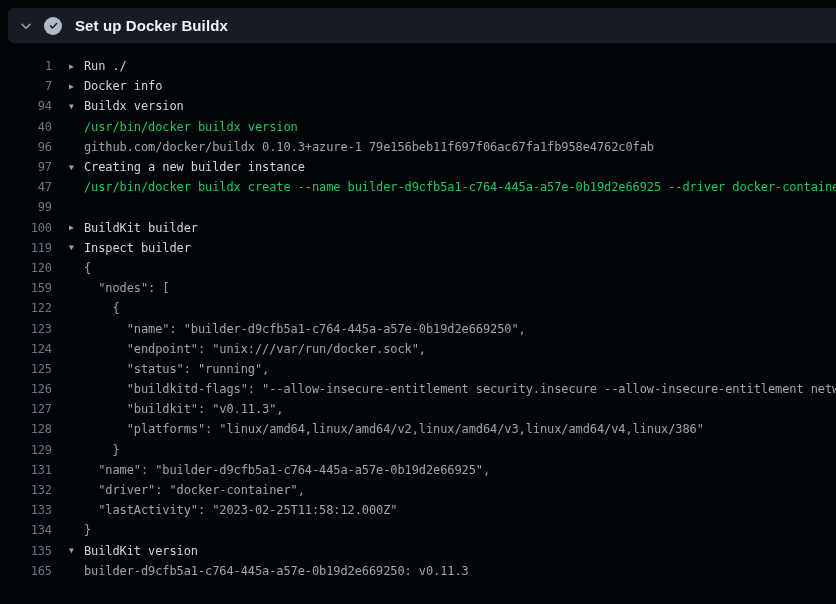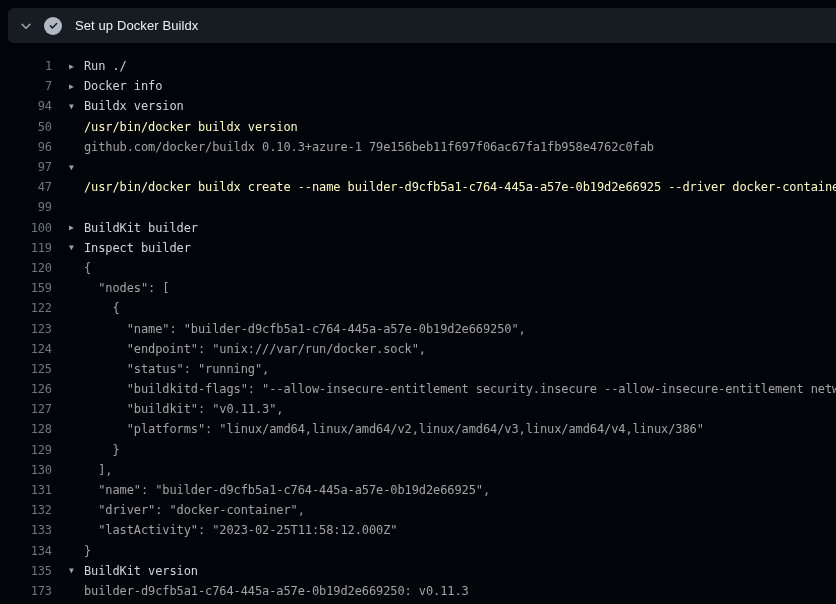--- a/index.html
+++ b/index.html
@@ -48,22 +48,22 @@
     width: 18px;
     height: 18px;
     border-radius: 50%;
     background: #b1bac4;
     display: flex;
     align-items: center;
     justify-content: center;
   }
   .step-title {
     color: #ecf2f8;
-    font-size: 13px;
-    font-weight: 400;
+    font-size: 15px;
+    font-weight: 700;
     letter-spacing: 0.1px;
   }
   
   .log-area {
     position: absolute;
     left: 0;
     top: 43px;
     right: 0;
     bottom: 0;
     padding-top: 13px;
@@ -89,21 +89,21 @@
   .marker {
     display: inline-block;
     width: 15px;
     min-width: 15px;
     font-size: 8px;
     color: #9aa1a9;
   }
   .line-text { color: #a3a3a3; }
   .group-collapsed .line-text,
   .group-expanded .line-text { color: #ced5dc; }
-  .command .line-text { color: #fef9c3; }
+  .command .line-text { color: #22c55e; }
   .group-collapsed, .group-expanded { cursor: pointer; }
 </style>
 </head>
 <body>
 
 <div class="stage">
 
   <div class="step-header">
     <span class="chevron-wrap">
       <svg width="14" height="14" viewBox="0 0 16 16" fill="none">
@@ -130,32 +130,33 @@
     <span class="line-num">7</span>
     <span class="marker">▶</span>
     <span class="line-text">Docker info</span>
   </div>
       <div class="line group-expanded">
     <span class="line-num">94</span>
     <span class="marker">▼</span>
     <span class="line-text">Buildx version</span>
   </div>
       <div class="line command">
-    <span class="line-num">50</span>
+    <span class="line-num">40</span>
     <span class="marker"></span>
     <span class="line-text">/usr/bin/docker buildx version</span>
   </div>
       <div class="line output">
     <span class="line-num">96</span>
     <span class="marker"></span>
     <span class="line-text">github.com/docker/buildx 0.10.3+azure-1 79e156beb11f697f06ac67fa1fb958e4762c0fab</span>
   </div>
       <div class="line group-expanded">
     <span class="line-num">97</span>
     <span class="marker">▼</span>
+    <span class="line-text">Creating a new builder instance</span>
   </div>
       <div class="line command">
     <span class="line-num">47</span>
     <span class="marker"></span>
     <span class="line-text">/usr/bin/docker buildx create --name builder-d9cfb5a1-c764-445a-a57e-0b19d2e66925 --driver docker-container</span>
   </div>
       <div class="line output">
     <span class="line-num">99</span>
     <span class="marker"></span>
   </div>
@@ -213,25 +214,20 @@
     <span class="line-num">128</span>
     <span class="marker"></span>
     <span class="line-text">      "platforms": "linux/amd64,linux/amd64/v2,linux/amd64/v3,linux/amd64/v4,linux/386"</span>
   </div>
       <div class="line output">
     <span class="line-num">129</span>
     <span class="marker"></span>
     <span class="line-text">    }</span>
   </div>
       <div class="line output">
-    <span class="line-num">130</span>
-    <span class="marker"></span>
-    <span class="line-text">  ],</span>
-  </div>
-      <div class="line output">
     <span class="line-num">131</span>
     <span class="marker"></span>
     <span class="line-text">  "name": "builder-d9cfb5a1-c764-445a-a57e-0b19d2e66925",</span>
   </div>
       <div class="line output">
     <span class="line-num">132</span>
     <span class="marker"></span>
     <span class="line-text">  "driver": "docker-container",</span>
   </div>
       <div class="line output">
@@ -243,19 +239,19 @@
     <span class="line-num">134</span>
     <span class="marker"></span>
     <span class="line-text">}</span>
   </div>
       <div class="line group-expanded">
     <span class="line-num">135</span>
     <span class="marker">▼</span>
     <span class="line-text">BuildKit version</span>
   </div>
       <div class="line output">
-    <span class="line-num">173</span>
+    <span class="line-num">165</span>
     <span class="marker"></span>
     <span class="line-text">builder-d9cfb5a1-c764-445a-a57e-0b19d2e669250: v0.11.3</span>
   </div>
     </div>
 
 </div>
 
 </body></html>

